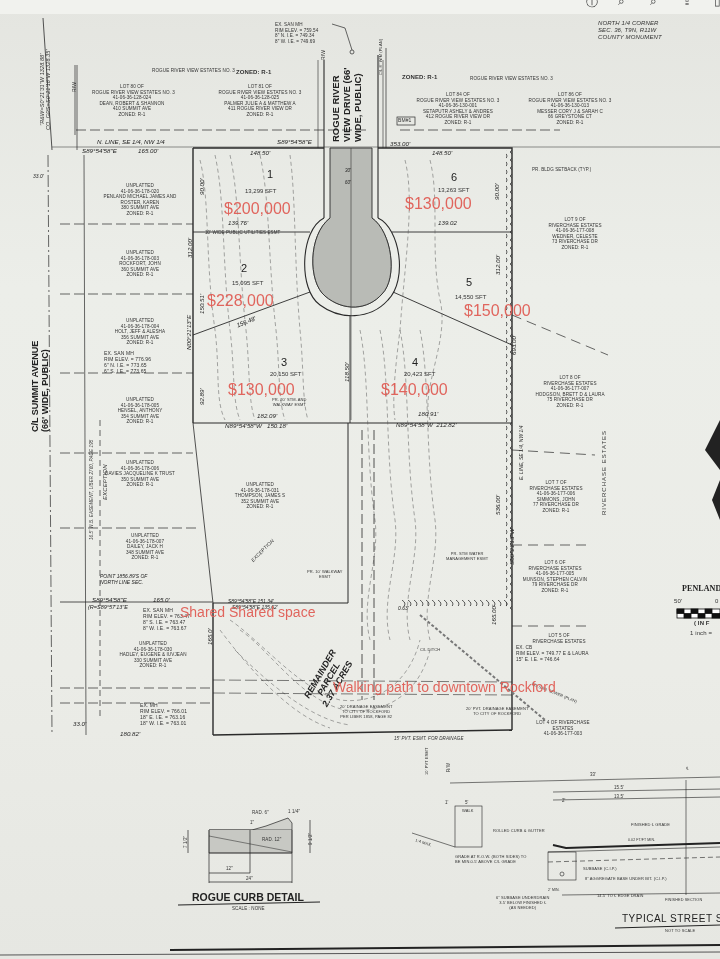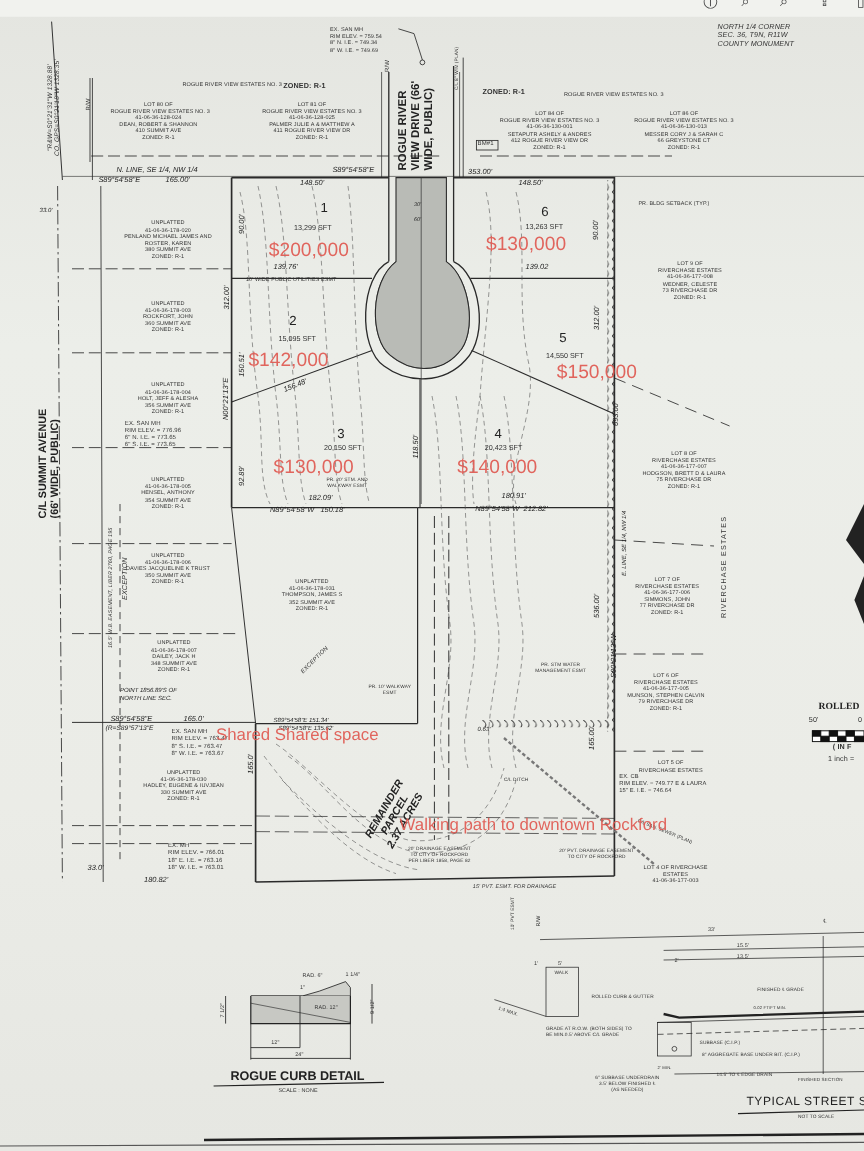--- a/index.html
+++ b/index.html
@@ -276,21 +276,21 @@
   <div class="dim" style="left:120px;top:730px">180.82'</div>
 
   <div class="lotnum" style="left:267px;top:168px">1</div>
   <div class="sft" style="left:245px;top:188px">13,299 SFT</div>
   <div class="price" style="left:224px;top:200px">$200,000</div>
   <div class="dim" style="left:228px;top:219px">139.76'</div>
   <div class="t" style="left:205px;top:230px;font-size:4.5px">10' WIDE PUBLIC UTILITIES ESMT</div>
 
   <div class="lotnum" style="left:241px;top:262px">2</div>
   <div class="sft" style="left:232px;top:280px">15,095 SFT</div>
-  <div class="price" style="left:207px;top:292px">$142,000</div>
+  <div class="price" style="left:207px;top:292px">$228,000</div>
   <div class="dim" style="left:236px;top:318px;transform:rotate(-22deg)">156.48'</div>
 
   <div class="lotnum" style="left:281px;top:356px">3</div>
   <div class="sft" style="left:270px;top:371px">20,150 SFT</div>
   <div class="price" style="left:228px;top:381px">$130,000</div>
   <div class="t" style="left:272px;top:398px;font-size:4px;line-height:4.8px"><span>PR. 20' STM. AND</span><br><span>WALKWAY ESMT</span></div>
   <div class="dim" style="left:257px;top:412px">182.09'</div>
   <div class="dim" style="left:225px;top:422px"><span>N89°54'58"W</span>&nbsp;&nbsp;&nbsp;<span>150.18'</span></div>
 
   <div class="lotnum" style="left:412px;top:356px">4</div>
@@ -362,21 +362,21 @@
     <span>LOT 5 OF</span><br><span>RIVERCHASE ESTATES</span>
   </div>
   <div class="t" style="left:516px;top:645px;text-align:left;font-size:4.8px;line-height:5.8px">
     <span>EX. CB</span><br><span>RIM ELEV. = 749.77</span> <span>E &amp; LAURA</span><br><span>15" E. I.E. = 746.64</span>
   </div>
   <div class="t" style="left:533px;top:720px;width:60px">
     <span>LOT 4 OF RIVERCHASE</span><br><span>ESTATES</span><br><span>41-06-36-177-003</span>
   </div>
   <div class="t rot90" style="left:602px;top:515px;font-size:6px;letter-spacing:1px">RIVERCHASE ESTATES</div>
 
-  <div class="t bold" style="left:682px;top:586px;font-size:8px;font-family:'Liberation Serif',serif;color:#222">ROLLED</div>
+  <div class="t bold" style="left:682px;top:586px;font-size:8px;font-family:'Liberation Serif',serif;color:#222">PENLAND</div>
   <div class="t" style="left:674px;top:599px;font-size:6px">50'</div>
   <div class="t" style="left:715px;top:599px;font-size:6px">0</div>
   <div class="t bold" style="left:694px;top:621px;font-size:6px">( IN F</div>
   <div class="t" style="left:690px;top:631px;font-size:6px">1 inch =</div>
 
   <div class="t" style="left:252px;top:810px;font-size:4.5px">RAD. 6"</div>
   <div class="t" style="left:288px;top:809px;font-size:4.5px">1 1/4"</div>
   <div class="t" style="left:250px;top:820px;font-size:4.5px">1"</div>
   <div class="t" style="left:262px;top:837px;font-size:4.5px">RAD. 12"</div>
   <div class="t rot90" style="left:183px;top:848px;font-size:4.5px">7 1/2"</div>

